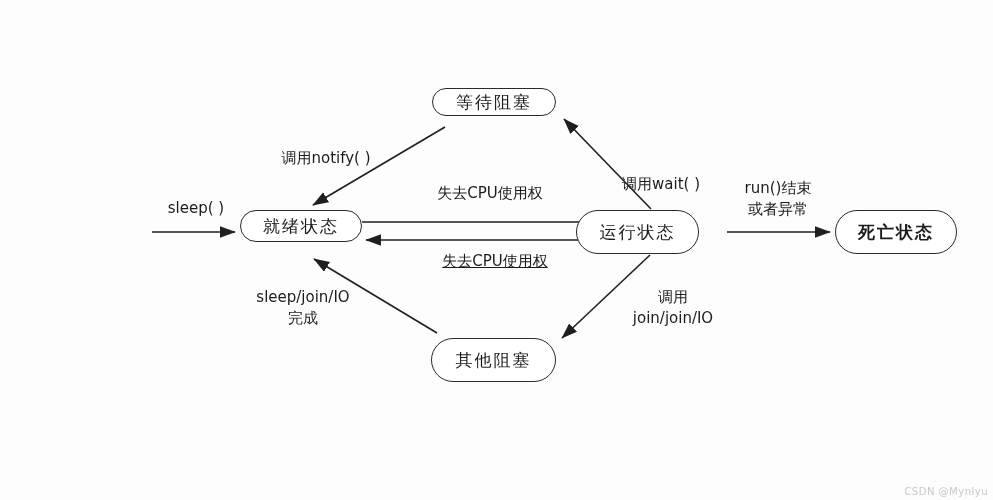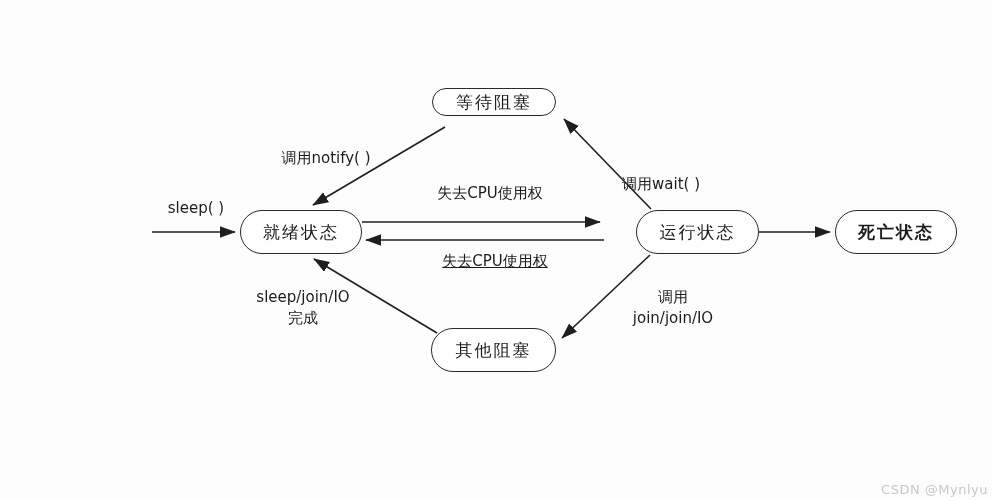--- a/index.html
+++ b/index.html
@@ -25,24 +25,24 @@
     align-items: center;
     justify-content: center;
     background: #ffffff;
     border: 1.6px solid #2a2a2a;
     border-radius: 22px;
     font-size: 17px;
     letter-spacing: 2px;
     white-space: nowrap;
   }
   .node-new      { left: 30px;  top: 210px; width: 121px; height: 44px; }
-  .node-ready    { left: 240px; top: 210px; width: 122px; height: 44px; text-align: right; }
+  .node-ready    { left: 240px; top: 210px; width: 122px; height: 32px; text-align: right; }
   .node-waiting  { left: 432px; top: 88px;  width: 124px; height: 28px; }
-  .node-running  { left: 636px; top: 210px; width: 123px; height: 44px; }
-  .node-other    { left: 431px; top: 328px; width: 125px; height: 44px; }
+  .node-running  { left: 576px; top: 210px; width: 123px; height: 44px; }
+  .node-other    { left: 431px; top: 338px; width: 125px; height: 44px; }
   .node-dead     { left: 835px; top: 210px; width: 122px; height: 44px; font-weight: bold; }
   .edge-label {
     position: absolute;
     transform: translateX(-50%);
     font-size: 15px;
     line-height: 21px;
     text-align: center;
     white-space: pre-line;
     color: #1c1c1c;
   }
@@ -51,21 +51,21 @@
   .lbl-lose      { left: 495px; top: 251px; text-decoration: underline; }
   .lbl-notify    { left: 326px; top: 148px; }
   .lbl-wait      { left: 661px; top: 142px; margin-top: 32px; }
   .lbl-runend    { left: 778px; top: 178px; }
   .lbl-sleepdone { left: 303px; top: 287px; }
   .lbl-callsleep { left: 673px; top: 287px; }
   .watermark {
     position: absolute;
     right: 5px;
     bottom: 3px;
-    font-size: 13px;
+    font-size: 10px;
     color: #c8c8c8;
     letter-spacing: 0.5px;
   }
 </style>
 </head>
 <body>
 
 <div class="stage">
 
   <svg class="edge-layer" viewBox="0 0 993 500">
@@ -106,20 +106,22 @@
   </div>
   <div class="node node-dead">
     <span>死亡状态</span>
   </div>
 
   <div class="edge-label lbl-start">sleep( )</div>
   <div class="edge-label lbl-acquire">失去CPU使用权</div>
   <div class="edge-label lbl-lose">失去CPU使用权</div>
   <div class="edge-label lbl-notify">调用notify( )</div>
   <div class="edge-label lbl-wait">调用wait( )</div>
+  <div class="edge-label lbl-runend">run()结束
+或者异常</div>
   <div class="edge-label lbl-sleepdone">sleep/join/IO
 完成</div>
   <div class="edge-label lbl-callsleep">调用
 join/join/IO</div>
 
   <div class="watermark">CSDN @Mynlyu</div>
 
 </div>
 
 </body></html>

